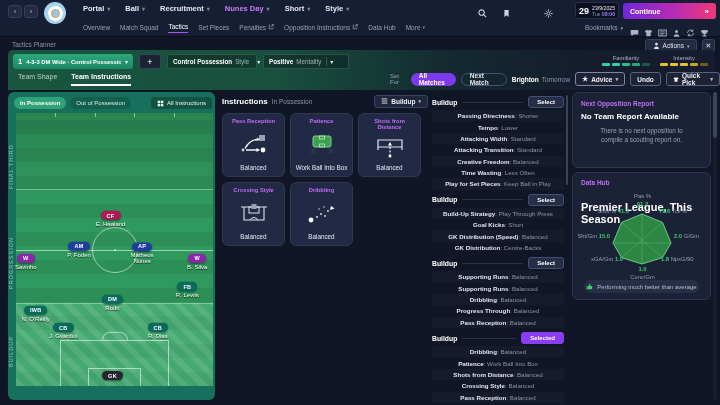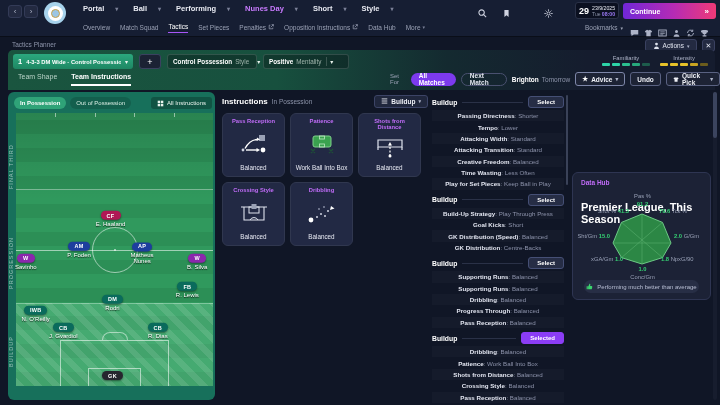--- a/index.html
+++ b/index.html
@@ -7,21 +7,21 @@
   body { font-family:"Liberation Sans", sans-serif; }
   .screen { position:relative; width:720px; height:405px; background:#101626; overflow:hidden; color:#dfe3ee; }
 
   
   .topbar { position:absolute; left:0; top:0; width:720px; height:37px; background:#161e33; border-bottom:1px solid #0a0e18; }
   .navbtn { position:absolute; top:5px; width:14px; height:13px; background:#232a41; border:1px solid #333b57; border-radius:3px; color:#aeb4c8; font-size:8px; line-height:11px; text-align:center; }
   .logo { position:absolute; left:44px; top:2px; width:22px; height:22px; border-radius:50%; background:#a7d3ec; display:flex; align-items:center; justify-content:center; }
   .logo .mid { width:15px; height:15px; border-radius:50%; background:#fff; display:flex; align-items:center; justify-content:center; }
   .logo .core { width:9px; height:9px; border-radius:50%; background:#9cc6e4; border:1px solid #c9a24b; }
   .mainnav { position:absolute; left:83px; top:4px; display:flex; gap:15px; }
-  .mainnav .nav-item { display:flex; gap:11px; align-items:center; color:#e8eaf2; font-size:7.5px; font-weight:bold; }
+  .mainnav .nav-item { display:flex; gap:3px; align-items:center; color:#e8eaf2; font-size:7.5px; font-weight:bold; }
   .mainnav .nav-item .chev { color:#7b8198; font-size:6px; }
   .mainnav .nav-item.active { color:#c97bff; }
   .topicons { position:absolute; top:7px; display:flex; }
   .icon-btn { width:16px; height:12px; display:flex; align-items:center; justify-content:center; }
   .datebox { position:absolute; left:575px; top:2px; width:44px; height:17px; background:#0b1020; border:1px solid #2a3147; border-radius:3px; display:flex; align-items:center; padding:1px 3px; gap:3px; }
   .datebox .day { font-size:9px; font-weight:bold; color:#fff; }
   .datebox .dstack { display:flex; flex-direction:column; flex:1; }
   .datebox .dfull { font-size:5.2px; color:#e8eaf2; }
   .datebox .drow { display:flex; justify-content:space-between; }
   .datebox .dweek { font-size:5px; color:#8d94aa; }
@@ -176,21 +176,21 @@
     <div class="mainnav">
       <div class="nav-item">
           <span>Portal</span>
           <span class="chev">▾</span>
         </div>
       <div class="nav-item">
           <span>Ball</span>
           <span class="chev">▾</span>
         </div>
       <div class="nav-item">
-          <span>Performing</span>
+          <span>Recruitment</span>
           <span class="chev">▾</span>
         </div>
       <div class="nav-item active">
           <span>Nunes Day</span>
           <span class="chev">▾</span>
         </div>
       <div class="nav-item">
           <span>Short</span>
           <span class="chev">▾</span>
         </div>
@@ -623,20 +623,25 @@
     <div>
       <div class="g-item"><span class="lbl">Dribbling</span><span class="val">Balanced</span></div>
       <div class="g-item"><span class="lbl">Patience</span><span class="val">Work Ball Into Box</span></div>
       <div class="g-item"><span class="lbl">Shots from Distance</span><span class="val">Balanced</span></div>
       <div class="g-item"><span class="lbl">Crossing Style</span><span class="val">Balanced</span></div>
       <div class="g-item"><span class="lbl">Pass Reception</span><span class="val">Balanced</span></div>
     </div>
   </div>
   <div class="groups-scroll"></div>
 
+  <div class="side-panel panel-report">
+    <div class="panel-title">Next Opposition Report</div>
+    <div class="report-headline">No Team Report Available</div>
+    <div class="report-body">There is no next opposition to compile a scouting report on.</div>
+  </div>
 
   <div class="side-panel panel-datahub">
     <div class="panel-title">Data Hub</div>
     <div class="hub-sub">Premier League, This Season</div>
 
     <div class="radar-wrap">
       <svg class="radar-svg" width="70" height="62" viewBox="0 0 70 62">
         <polygon points="35,6 55.5,14.4 64,35 55.5,49.6 35,56 14.5,49.6 6,35 14.5,14.4" fill="#2f9247" fill-opacity=".9" stroke="#6cc985" stroke-width="1"></polygon>
         <g stroke="#63b877" stroke-width=".6" opacity=".8">
           <path d="M35 6V56M6 35h58M14.5 14.4l41 35.2M55.5 14.4l-41 35.2"></path>

